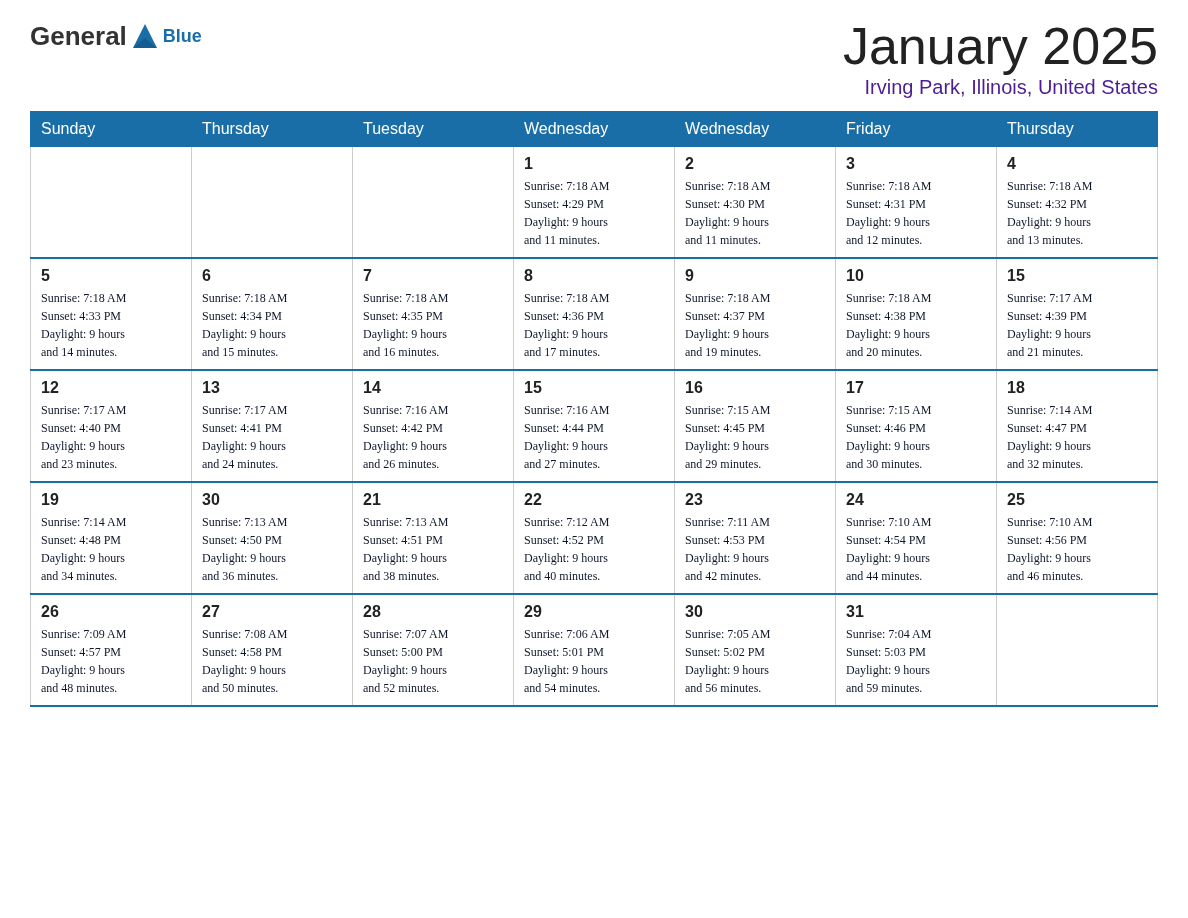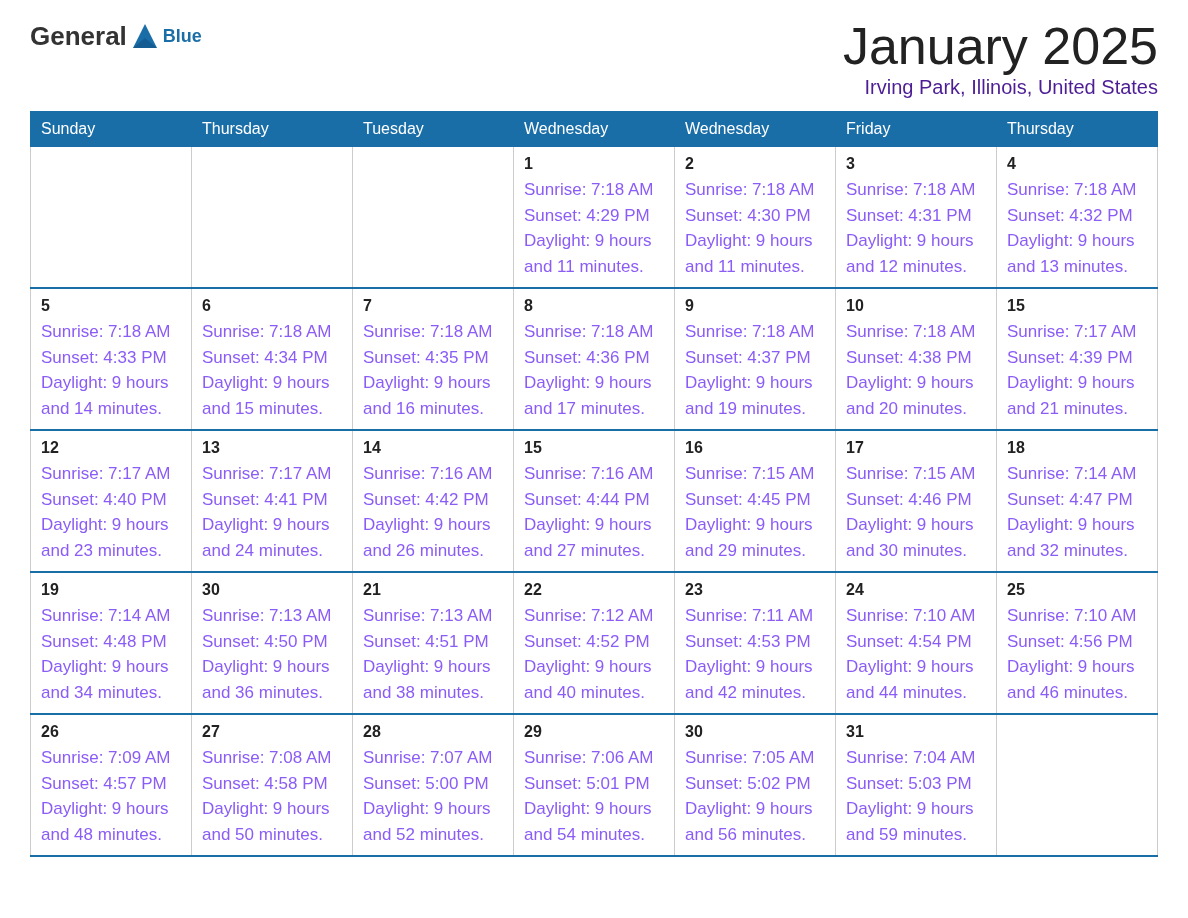--- a/index.html
+++ b/index.html
@@ -80,23 +80,24 @@
       border-bottom: 2px solid #1a6ea8;
     }
     .day-number {
       font-size: 16px;
       font-weight: bold;
       color: #222;
       display: block;
       margin-bottom: 4px;
     }
     .day-info {
-      font-size: 17px;
-      color: #8b5cf6;
+      font-size: 12px;
+      color: #0f172a;
       line-height: 1.5;
+      font-family: Liberation Serif, serif;
     }
     .empty-cell {
       background: #fff;
     }
   </style>
 </head>
 <body>
 
 <div class="header">
   <div class="logo">

